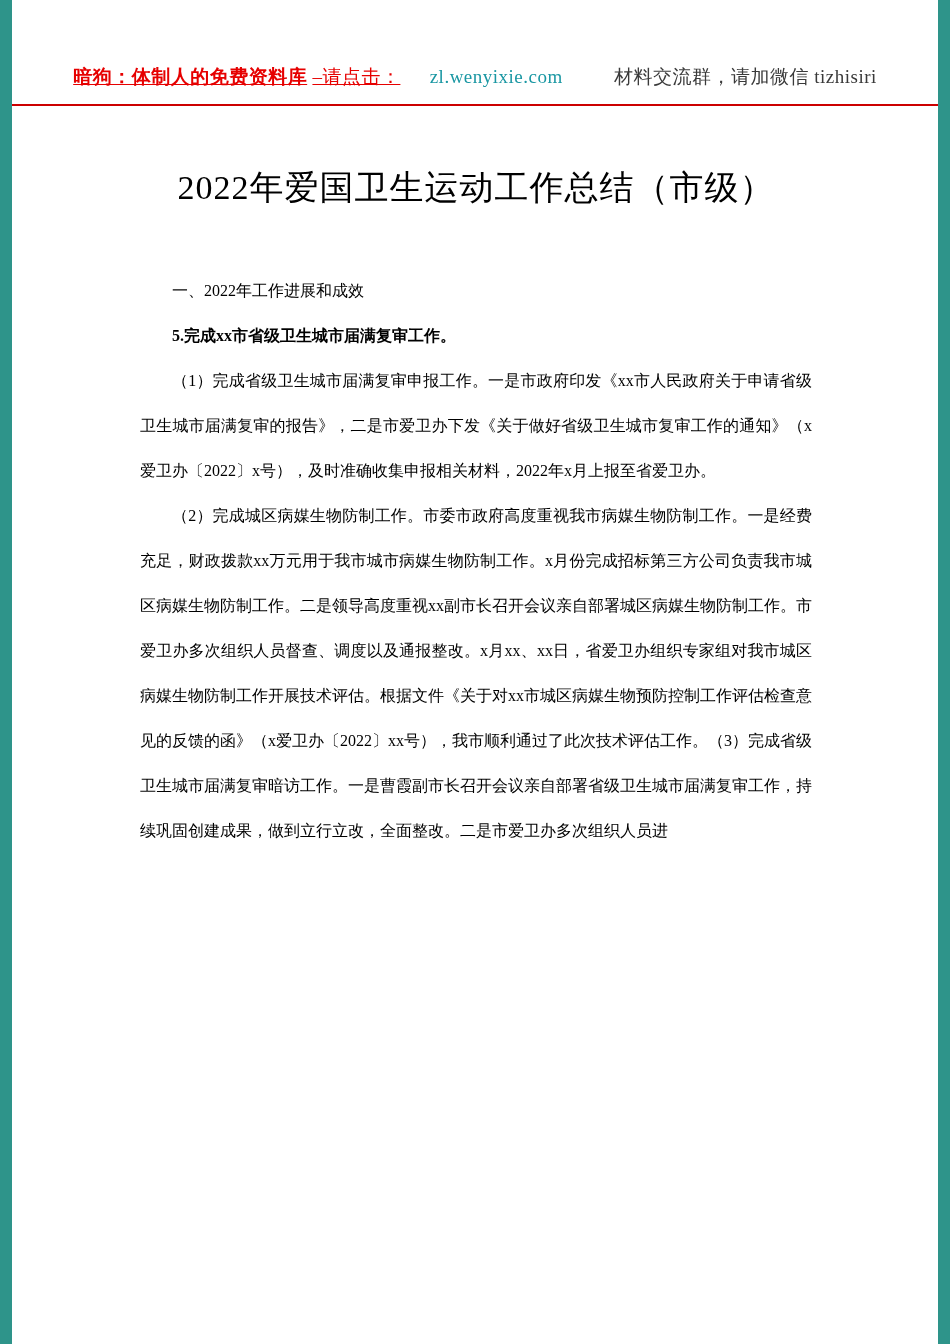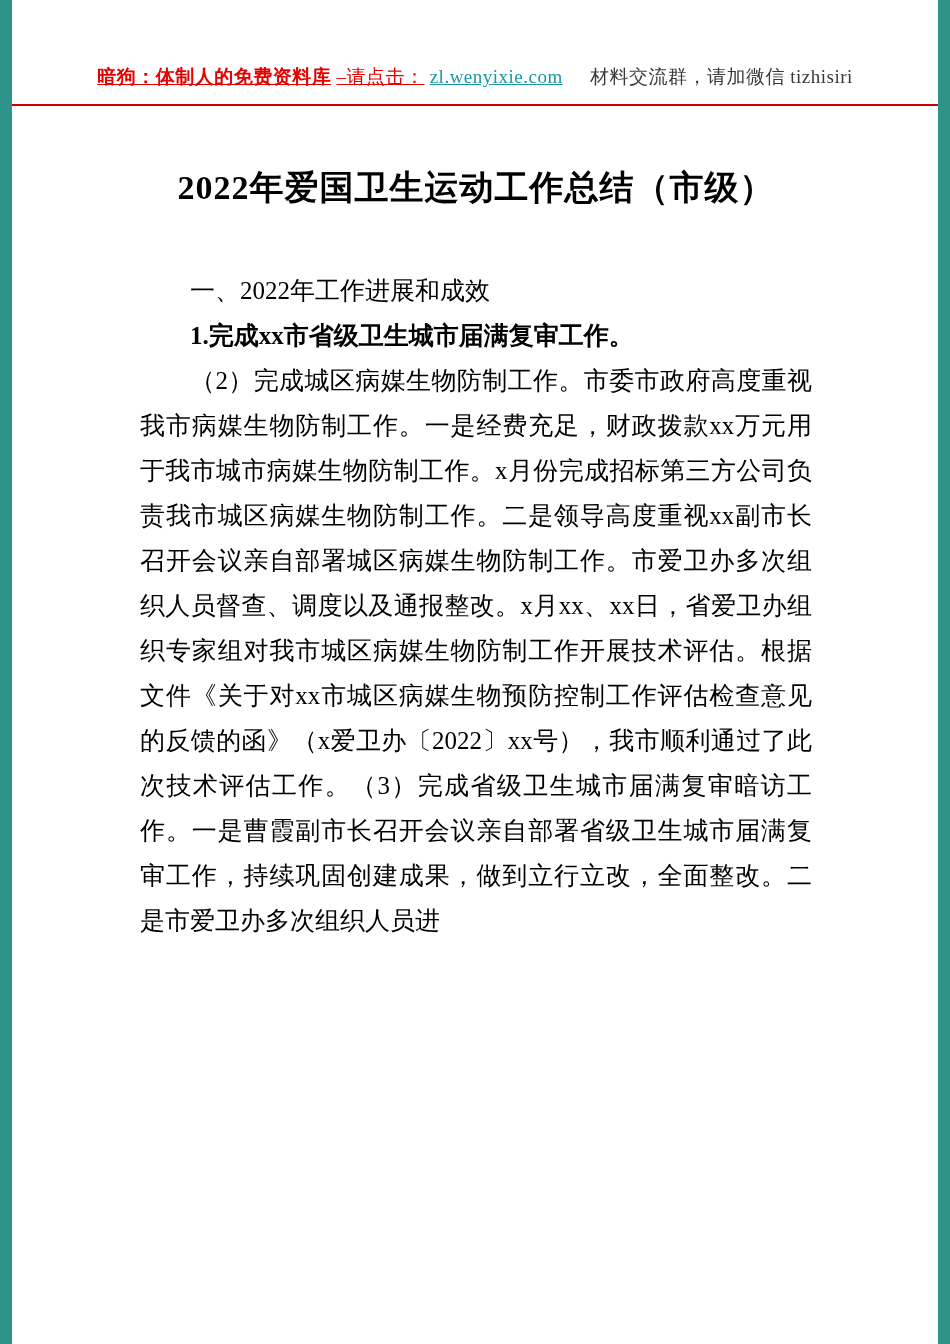--- a/index.html
+++ b/index.html
@@ -33,50 +33,49 @@
     color: var(--banner-red, #e60000);
     font-weight: bold;
     text-decoration: underline;
   }
   .banner .click {
     color: var(--banner-red, #e60000);
     text-decoration: underline;
   }
   .banner .link {
     color: var(--link-teal, #1a97a3);
-    text-decoration: underline;
-    margin: 0 0;
+    margin: 0 24px;
     cursor: pointer;
   }
   .banner .group {
     color: #3a3a3a;
     margin-left: 22px;
   }
   .rule {
     position: absolute; top: 104px; left: 12px; right: 12px;
     border-top: 2px solid var(--rule-red, #cc0000);
   }
 
   .content {
     position: absolute;
     top: 164px;
     left: 140px;
     width: 672px;
   }
   .doc-title {
     font-size: 34px;
-    font-weight: bold;
+    font-weight: normal;
     text-align: center;
     color: #000000;
     margin: 0 0 56px 0;
     letter-spacing: 1px;
     line-height: 1.4;
   }
   .para {
-    font-size: 25px;
+    font-size: 16px;
     line-height: 45px;
     margin: 0;
     color: #000000;
     text-align: justify;
     text-indent: 2em;
   }
   .para.heading1, .para.heading2 { font-weight: normal; }
   .para.bold { font-weight: bold; }
 </style>
 </head>
@@ -93,18 +92,19 @@
     <span class="link">zl.wenyixie.com</span>
     <span class="group">材料交流群，请加微信 tizhisiri</span>
   </div>
 
   <div class="rule"></div>
 
   <div class="content">
     <h1 class="doc-title">2022年爱国卫生运动工作总结（市级）</h1>
     <div id="paragraphs">
         <p class="para heading1">一、2022年工作进展和成效</p>
-        <p class="para bold">1.完成xx市省级卫生城市届满复审工作。</p>
+        <p class="para bold">5.完成xx市省级卫生城市届满复审工作。</p>
+        <p class="para body">（1）完成省级卫生城市届满复审申报工作。一是市政府印发《xx市人民政府关于申请省级卫生城市届满复审的报告》，二是市爱卫办下发《关于做好省级卫生城市复审工作的通知》（x爱卫办〔2022〕x号），及时准确收集申报相关材料，2022年x月上报至省爱卫办。</p>
         <p class="para body">（2）完成城区病媒生物防制工作。市委市政府高度重视我市病媒生物防制工作。一是经费充足，财政拨款xx万元用于我市城市病媒生物防制工作。x月份完成招标第三方公司负责我市城区病媒生物防制工作。二是领导高度重视xx副市长召开会议亲自部署城区病媒生物防制工作。市爱卫办多次组织人员督查、调度以及通报整改。x月xx、xx日，省爱卫办组织专家组对我市城区病媒生物防制工作开展技术评估。根据文件《关于对xx市城区病媒生物预防控制工作评估检查意见的反馈的函》（x爱卫办〔2022〕xx号），我市顺利通过了此次技术评估工作。（3）完成省级卫生城市届满复审暗访工作。一是曹霞副市长召开会议亲自部署省级卫生城市届满复审工作，持续巩固创建成果，做到立行立改，全面整改。二是市爱卫办多次组织人员进</p>
       </div>
   </div>
 
 </div>
 
 </body></html>

